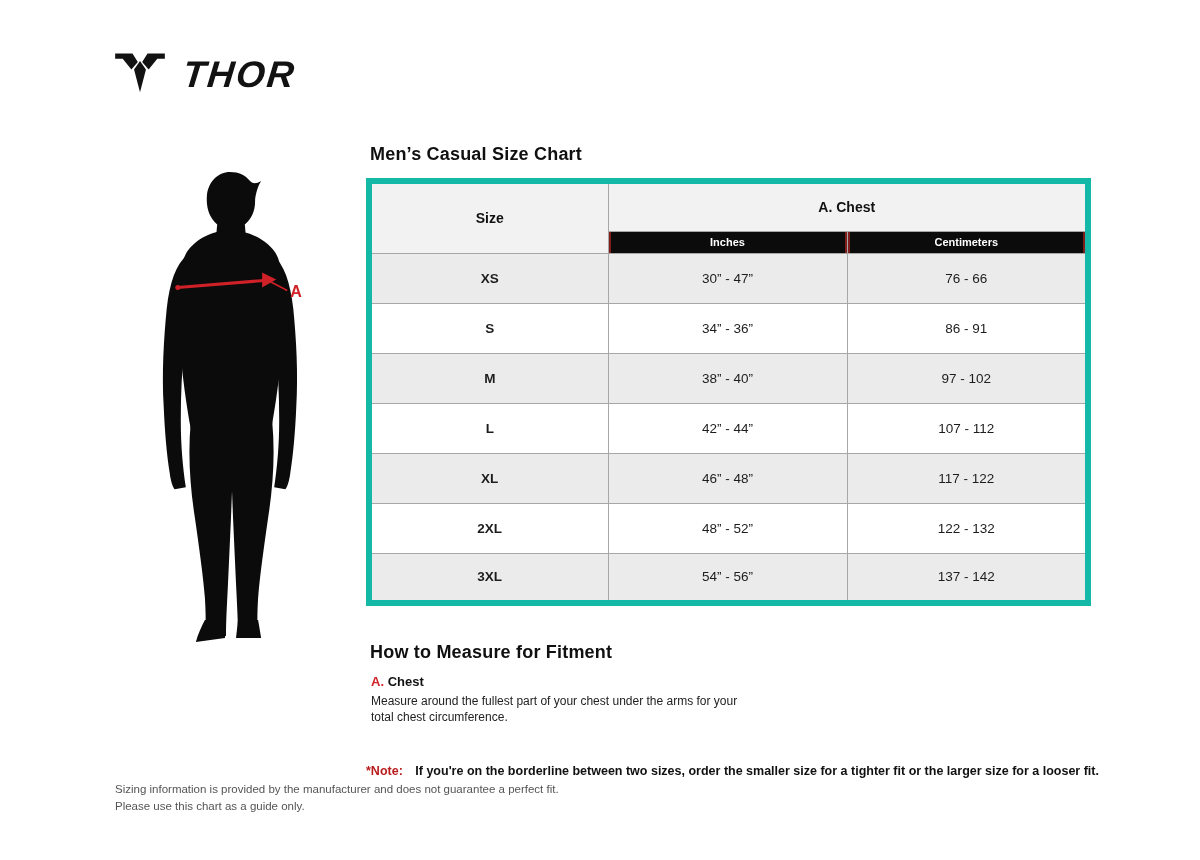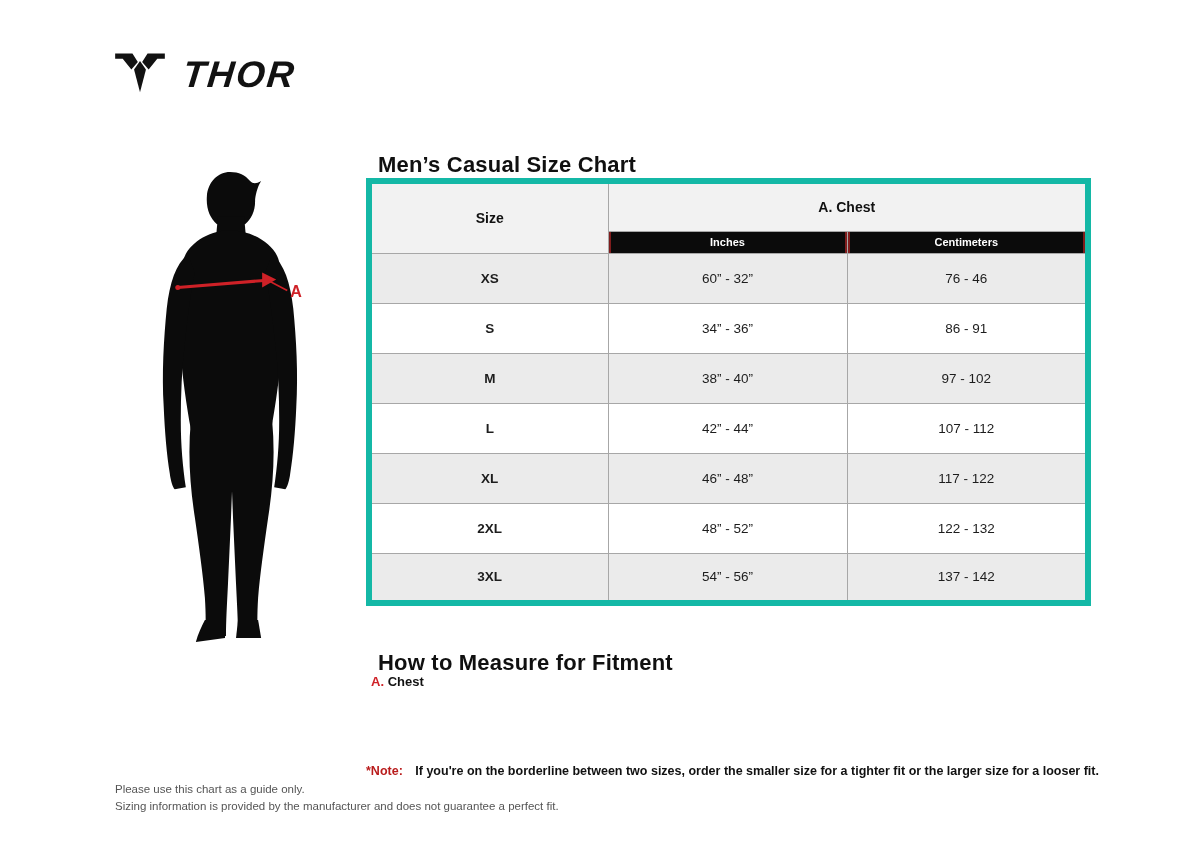--- a/index.html
+++ b/index.html
@@ -25,25 +25,25 @@
     transform: skewX(-6deg);
     color: #121212;
   }
 
   
   .figure { position: absolute; left: 148px; top: 168px; width: 164px; height: 480px; }
 
   
   .section-title {
     position: absolute;
-    font-size: 22px;
+    font-size: 18px;
     font-weight: bold;
     color: #101010;
     letter-spacing: 0.2px;
-    margin: 12px;
+    margin: 4px;
   }
   .chart-title   { left: 366px; top: 140px; }
   .measure-title { left: 366px; top: 638px; }
 
   
   table.size-chart {
     position: absolute; left: 366px; top: 178px;
     width: 719px;
     border-collapse: collapse;
     table-layout: fixed;
@@ -158,22 +158,22 @@
           <div class="bar">Inches</div>
         </th>
         <th class="unit-head">
           <div class="bar">Centimeters</div>
         </th>
       </tr>
     </thead>
     <tbody>
       <tr>
         <td class="size-cell">XS</td>
-        <td>60” - 32”</td>
-        <td>76 - 46</td>
+        <td>30” - 47”</td>
+        <td>76 - 66</td>
       </tr>
       <tr>
         <td class="size-cell">S</td>
         <td>34” - 36”</td>
         <td>86 - 91</td>
       </tr>
       <tr>
         <td class="size-cell">M</td>
         <td>38” - 40”</td>
         <td>97 - 102</td>
@@ -201,25 +201,26 @@
     </tbody>
   </table>
 
   <h2 class="section-title measure-title">How to Measure for Fitment</h2>
 
   <div class="measure-item">
     <div class="measure-label">
       <span class="red-text">A.</span>
       <span>Chest</span>
     </div>
+    <p class="measure-desc">Measure around the fullest part of your chest under the arms for your total chest circumference.</p>
   </div>
 
   <p class="note">
     <span class="note-prefix">*Note:</span>
     <span>If you're on the borderline between two sizes, order the smaller size for a tighter fit or the larger size for a looser fit.</span>
   </p>
 
   <div class="footer">
+    <div>Sizing information is provided by the manufacturer and does not guarantee a perfect fit.</div>
     <div>Please use this chart as a guide only.</div>
-    <div>Sizing information is provided by the manufacturer and does not guarantee a perfect fit.</div>
   </div>
 
 </div>
 
 </body></html>

